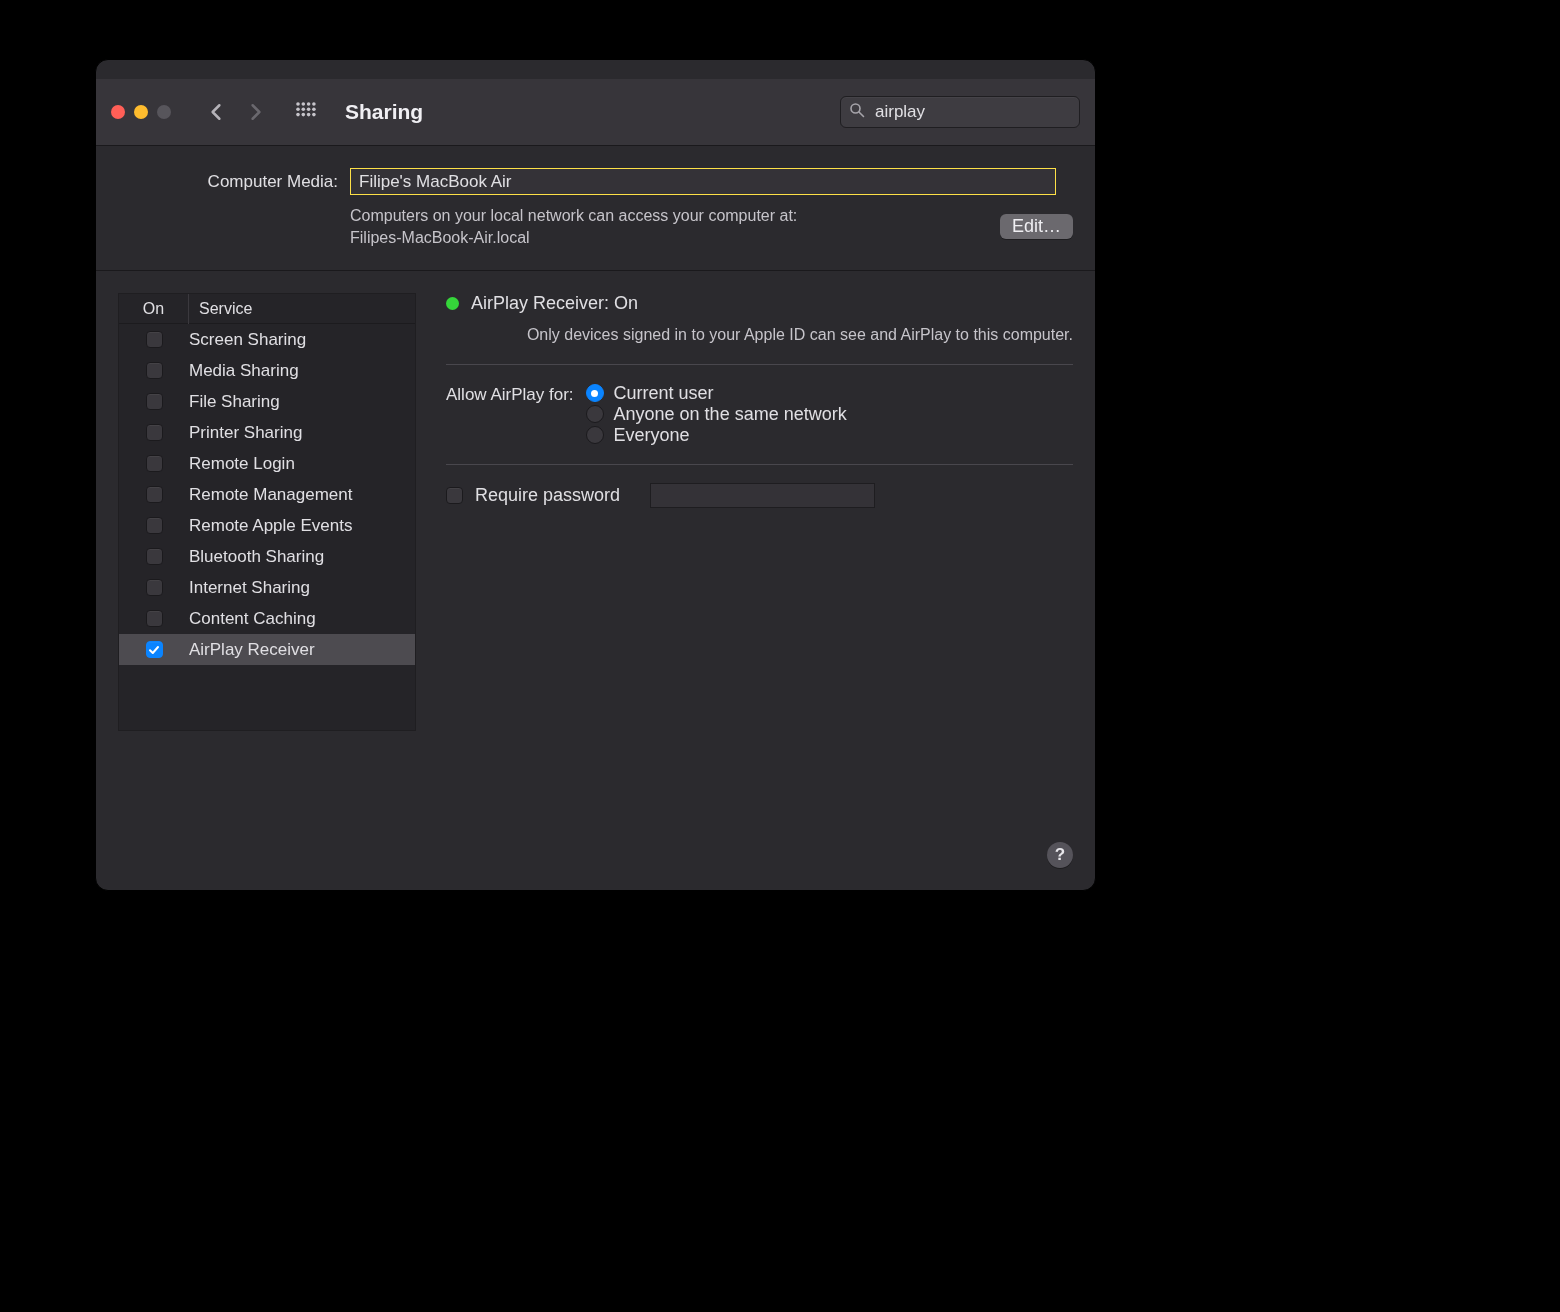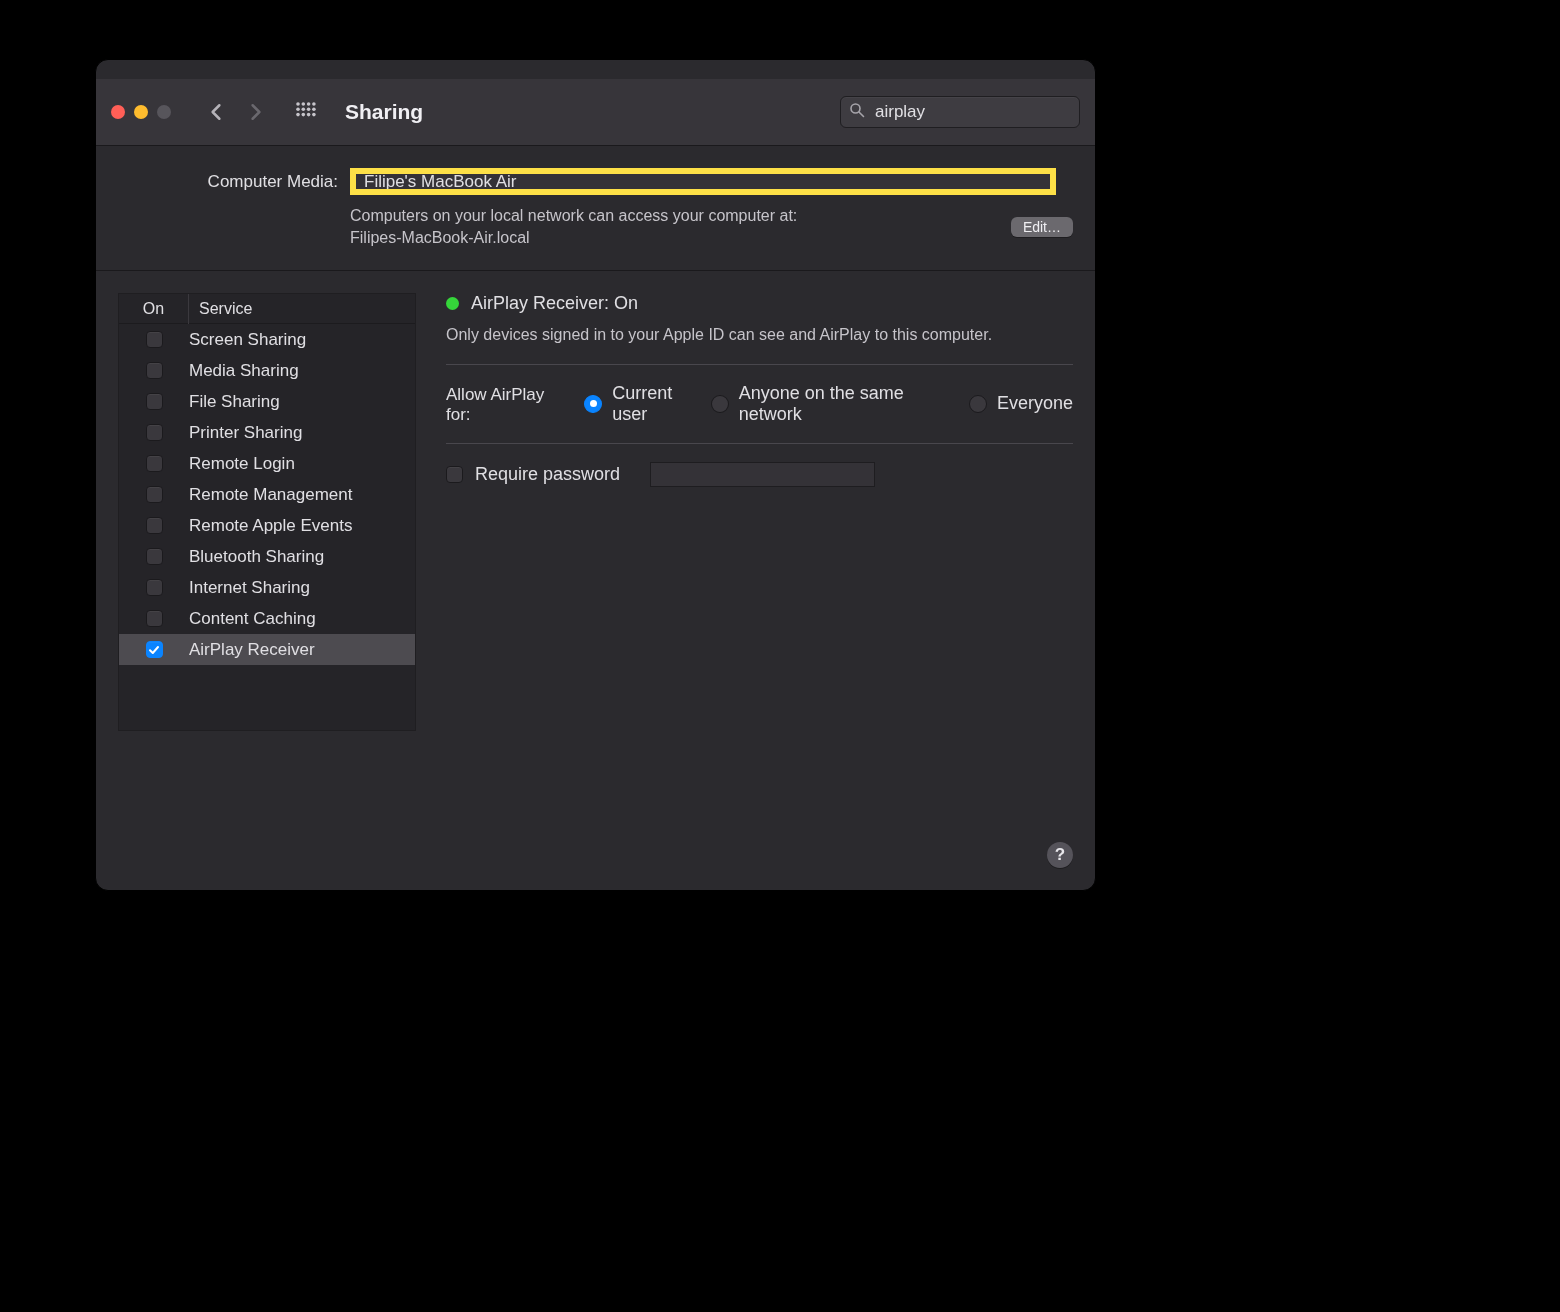--- a/index.html
+++ b/index.html
@@ -84,33 +84,33 @@
   .content{flex:1;display:flex;flex-direction:column;position:relative;}
   .top{
     padding:22px 22px;
     border-bottom:1px solid var(--border);
   }
   .cname-row{display:flex;align-items:center;gap:12px;}
   .cname-label{width:220px;text-align:right;color:var(--text);}
   .cname-input{
     flex:1;max-width:706px;height:27px;
     background:var(--input-dark);
-    border:6px solid #fde047;
+    border:1px solid #fde047;
     border-radius:0;
     color:var(--text);font-size:17px;font-family:inherit;
     padding:0 8px;outline:none;
   }
   .info-row{display:flex;margin-top:10px;gap:12px;align-items:center;}
   .info-spacer{width:220px;flex:none;}
   .info-txt{flex:1;color:var(--text-dim);font-size:16px;line-height:1.35;}
   .edit-btn{
     margin-left:auto;flex:none;
     background:var(--btn-bg);
     border:none;color:#f0eff3;
-    font-size:14px;font-family:inherit;
+    font-size:18px;font-family:inherit;
     padding:2px 12px;border-radius:6px;
     box-shadow:0 1px 0 rgba(0,0,0,.3);
     cursor:pointer;
   }
   .main{
     flex:1;display:flex;
     padding:22px 22px 0 22px;
     gap:30px;
   }
   
@@ -144,25 +144,25 @@
     box-shadow:inset 0 1px 0 rgba(255,255,255,.05);
     display:flex;align-items:center;justify-content:center;
     cursor:pointer;
   }
   .checkbox.checked{background:var(--blue);border-color:var(--blue);}
   .checkbox.checked svg{width:12px;height:12px;}
   
   .panel{flex:1;}
   .status{display:flex;align-items:center;gap:12px;font-size:18px;font-weight:500;}
   .dot{width:13px;height:13px;border-radius:50%;background:var(--green);}
-  .desc{margin-top:10px;font-size:16px;color:var(--text-dim);line-height:1.35;}
+  .desc{margin-top:10px;font-size:16px;color:var(--text-dim);line-height:1.35;text-align:right;}
   .divider{height:1px;background:var(--border-light);margin:18px 0;}
   .allow{display:flex;gap:12px;align-items:flex-start;}
   .allow-label{font-size:17px;color:var(--text);padding-top:2px;}
-  .radios{display:flex;flex-direction:row;}
+  .radios{display:flex;flex-direction:column;}
   .radio-opt{display:flex;align-items:center;gap:10px;font-size:18px;cursor:pointer;}
   .radio{
     width:18px;height:18px;border-radius:50%;
     border:1px solid #1b1a1d;background:#3a383d;
     display:flex;align-items:center;justify-content:center;
   }
   .radio.sel{background:var(--blue);border-color:var(--blue);}
   .radio.sel::after{content:"";width:7px;height:7px;border-radius:50%;background:#fff;}
   .reqpw{display:flex;align-items:center;gap:12px;}
   .reqpw .checkbox{flex:none;}

